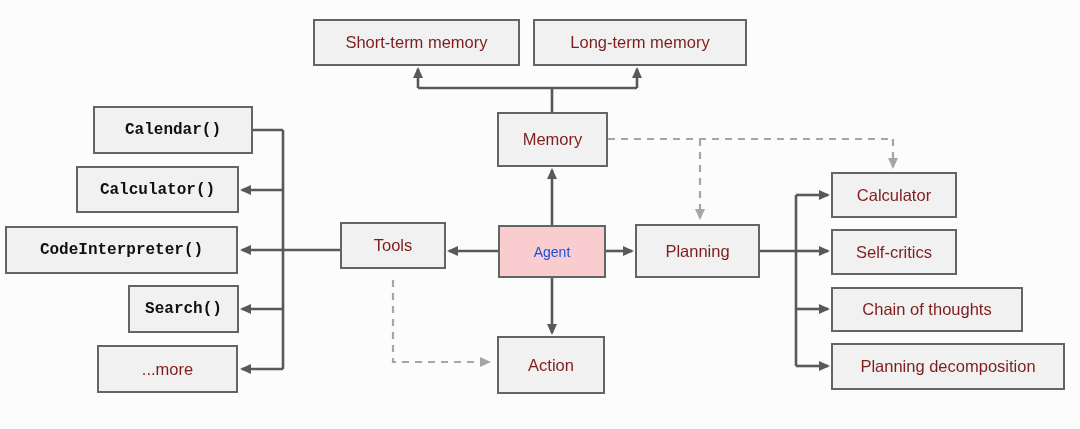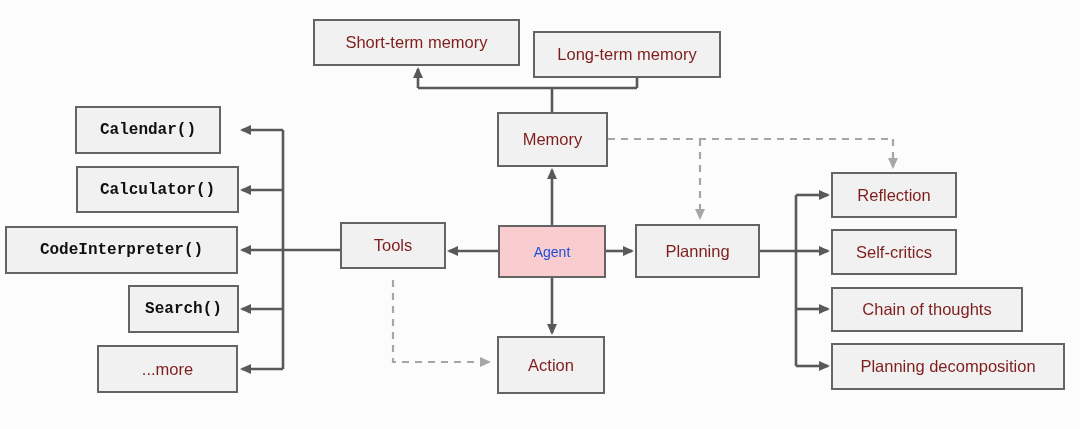--- a/index.html
+++ b/index.html
@@ -69,43 +69,43 @@
     <g>
       <path class="edge-dashed" d="M608 139 H893"></path>
       <path class="edge-dashed" marker-end="url(#ahd)" d="M700 139 V218"></path>
       <path class="edge-dashed" marker-end="url(#ahd)" d="M893 139 V167"></path>
       <path class="edge-dashed" marker-end="url(#ahd)" d="M393 280 V362 H489"></path>
     </g>
   </svg>
 
   <div class="node" style="left:313px;top:19px;width:207px;height:47px">Short-term memory</div>
 
-  <div class="node" style="left:533px;top:31px;width:188px;height:47px">Long-term memory</div>
+  <div class="node" style="left:533px;top:19px;width:214px;height:47px">Long-term memory</div>
 
   <div class="node" style="left:497px;top:112px;width:111px;height:55px">Memory</div>
 
-  <div class="node mono" style="left:75px;top:106px;width:146px;height:48px">Calendar()</div>
+  <div class="node mono" style="left:93px;top:106px;width:160px;height:48px">Calendar()</div>
 
   <div class="node mono" style="left:76px;top:166px;width:163px;height:47px">Calculator()</div>
 
   <div class="node mono" style="left:5px;top:226px;width:233px;height:48px">CodeInterpreter()</div>
 
   <div class="node mono" style="left:128px;top:285px;width:111px;height:48px">Search()</div>
 
   <div class="node" style="left:97px;top:345px;width:141px;height:48px">...more</div>
 
   <div class="node" style="left:340px;top:222px;width:106px;height:47px">Tools</div>
 
   <div class="node agent" style="left:498px;top:225px;width:108px;height:53px">Agent</div>
 
   <div class="node" style="left:635px;top:224px;width:125px;height:54px">Planning</div>
 
   <div class="node" style="left:497px;top:336px;width:108px;height:58px">Action</div>
 
-  <div class="node" style="left:831px;top:172px;width:126px;height:46px">Reflection</div>
+  <div class="node" style="left:831px;top:172px;width:126px;height:46px">Calculator</div>
 
   <div class="node" style="left:831px;top:229px;width:126px;height:46px">Self-critics</div>
 
   <div class="node" style="left:831px;top:287px;width:192px;height:45px">Chain of thoughts</div>
 
   <div class="node" style="left:831px;top:343px;width:234px;height:47px">Planning decomposition</div>
 
 </div>
 
 </body></html>

